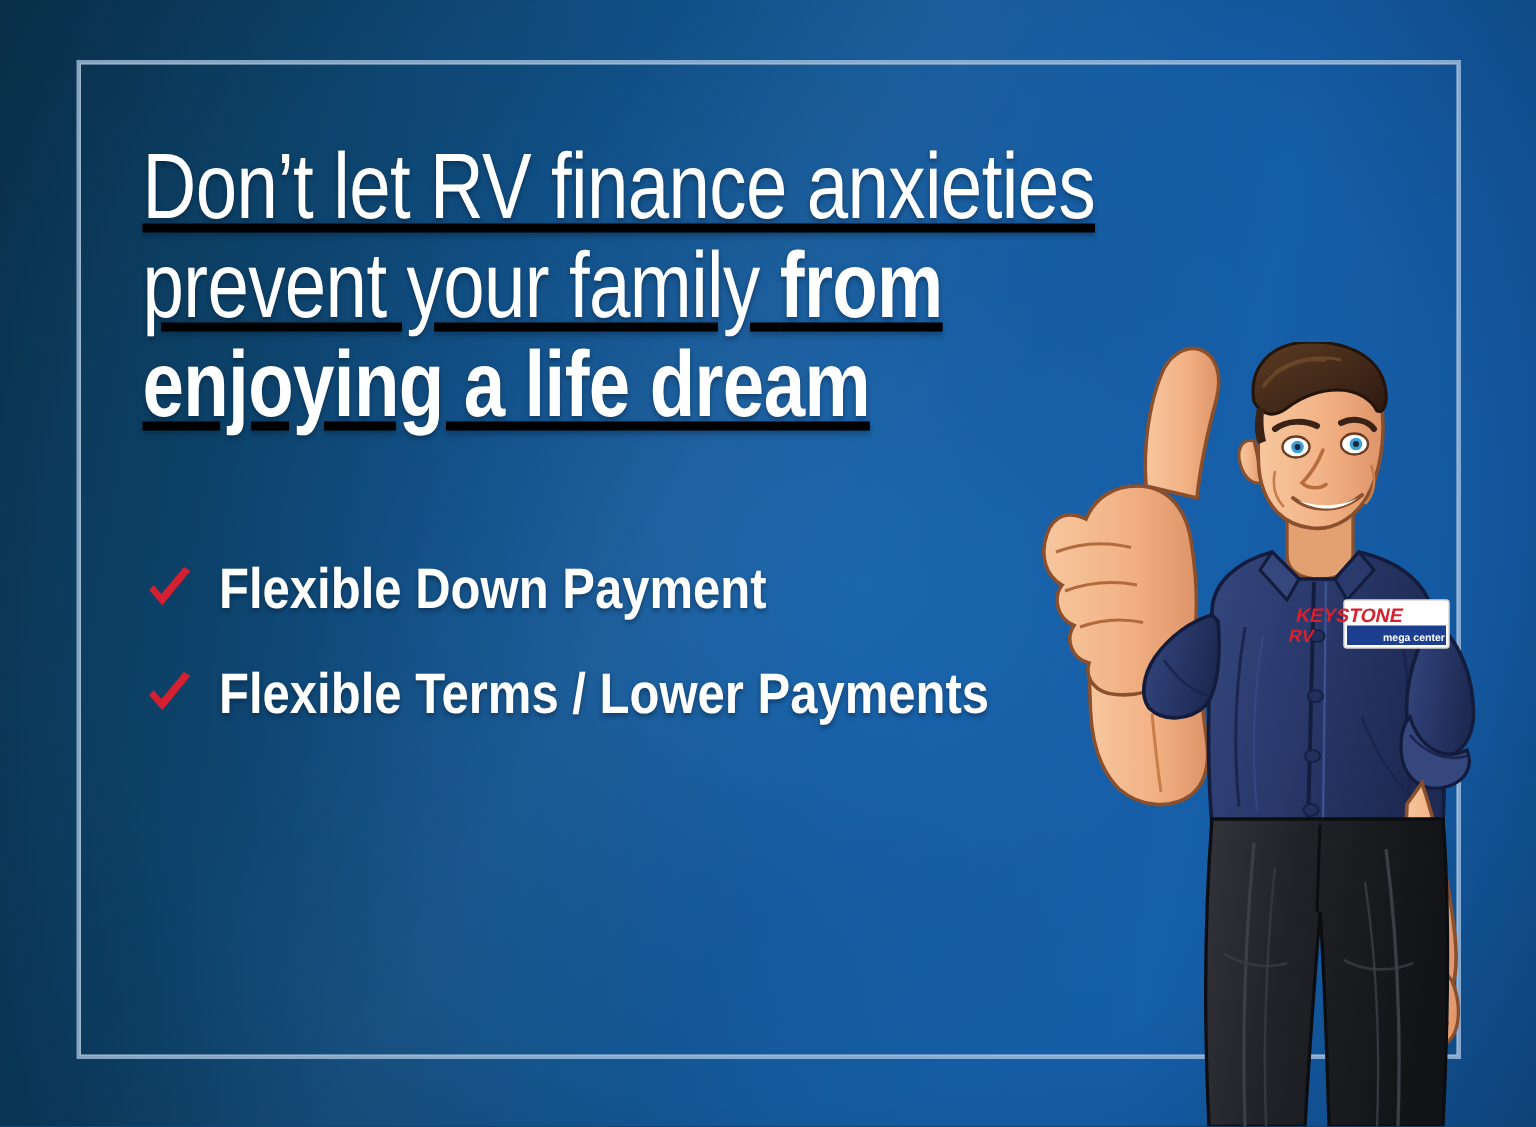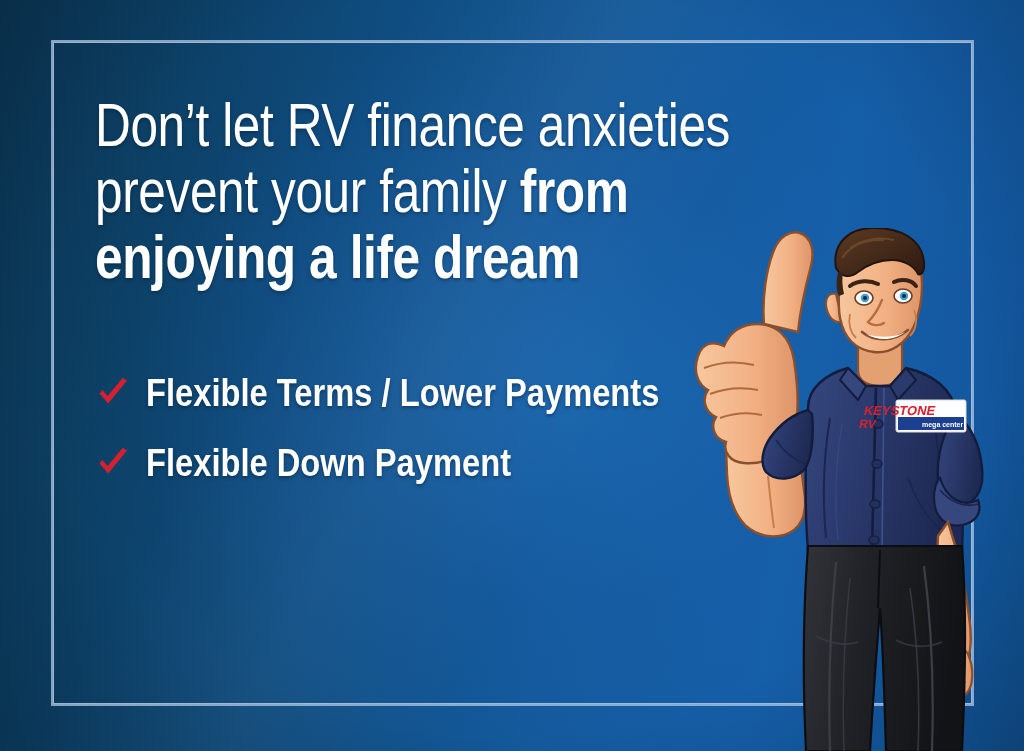--- a/index.html
+++ b/index.html
@@ -72,20 +72,21 @@
     inset: -1px;
     border: 1px solid rgba(202,221,240,0.30);
   }
 
   
   .headline {
     position: absolute;
     left: 95px;
     top: 92px;
     width: 730px;
+    text-decoration: underline;
   }
   .hl-line {
     display: block;
     color: #ffffff;
     font-family: "Liberation Sans Narrow", "Liberation Sans", sans-serif;
     font-size: 62px;
     line-height: 66px;
     letter-spacing: -0.5px;
     white-space: nowrap;
     transform: scaleX(0.80);
@@ -159,30 +160,30 @@
   </div>
 
   <div class="bullets">
 
     <div class="bullet-row">
       <span class="check">
         <svg width="34" height="34" viewBox="0 0 34 34">
           <path d="M3.5 17.5 L12.2 27.5 L31 4.5 L26.6 2.0 L11.6 20.0 L6.4 14.0 Z" fill="#d42030"></path>
         </svg>
       </span>
-      <span class="bullet-text">Flexible Terms / Lower Payments</span>
+      <span class="bullet-text">Flexible Down Payment</span>
     </div>
 
     <div class="bullet-row">
       <span class="check">
         <svg width="34" height="34" viewBox="0 0 34 34">
           <path d="M3.5 17.5 L12.2 27.5 L31 4.5 L26.6 2.0 L11.6 20.0 L6.4 14.0 Z" fill="#d42030"></path>
         </svg>
       </span>
-      <span class="bullet-text">Flexible Down Payment</span>
+      <span class="bullet-text">Flexible Terms / Lower Payments</span>
     </div>
 
 
   </div>
 
   <div class="mascot">
     <svg width="334" height="523" viewBox="0 0 334 523">
       <defs>
         <linearGradient id="skinG" x1="0" y1="0" x2="1" y2="0">
           <stop offset="0%" stop-color="#f7c79e"></stop>

